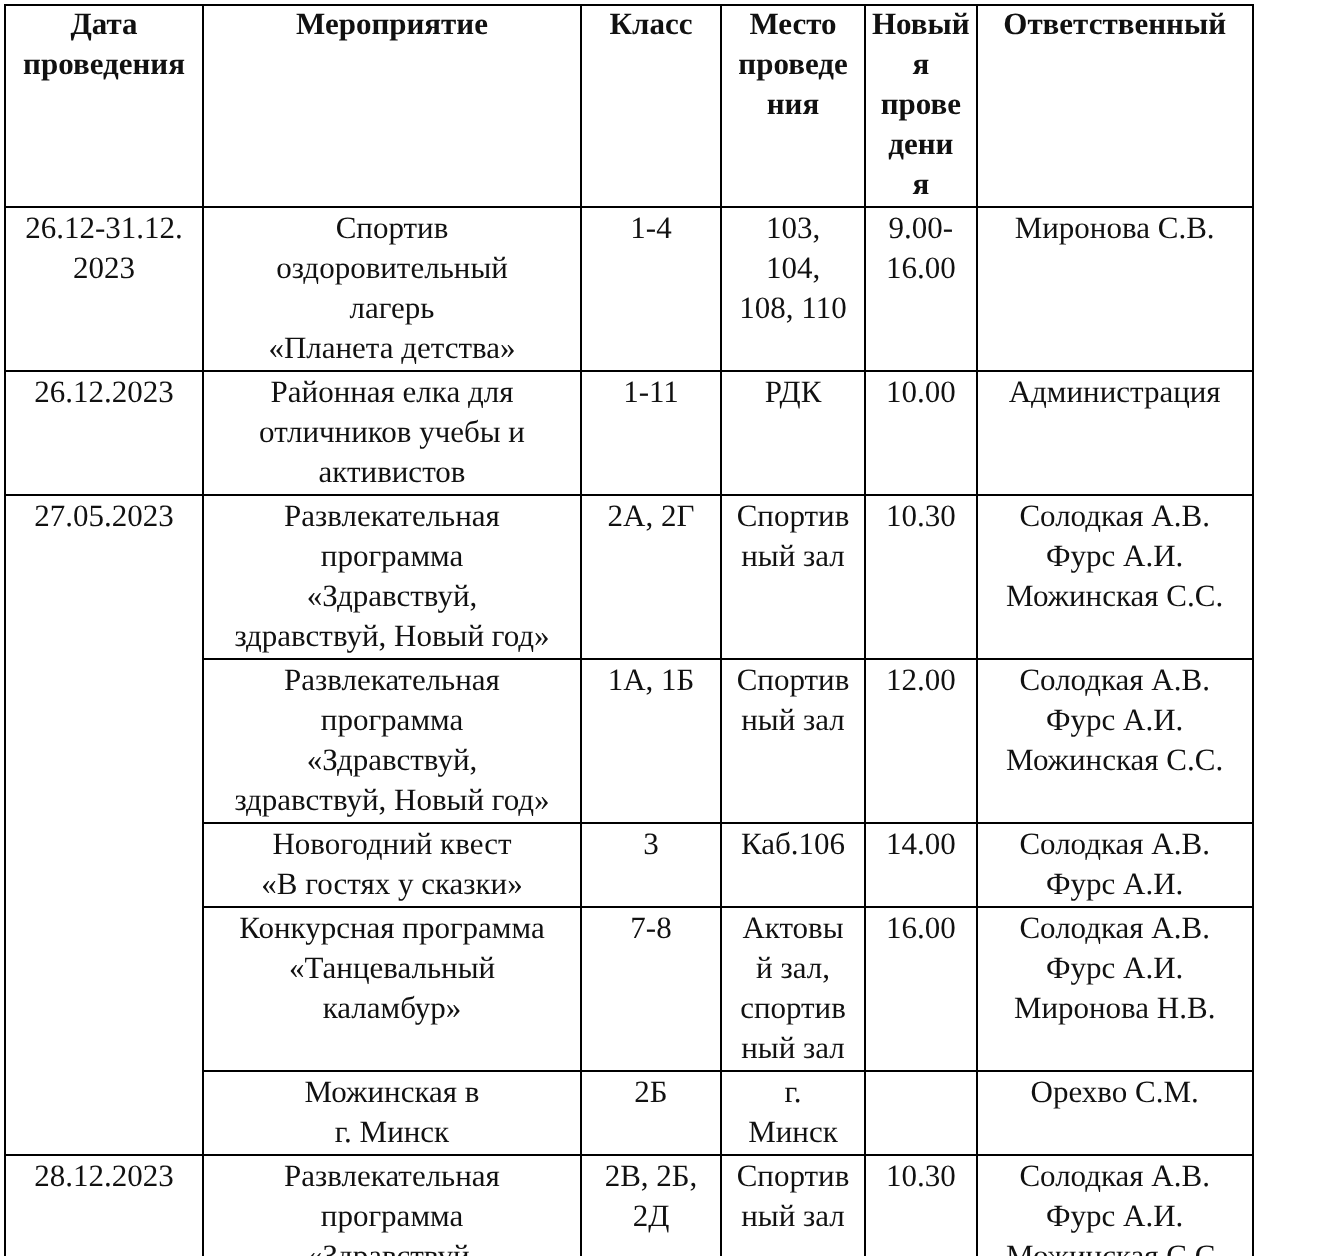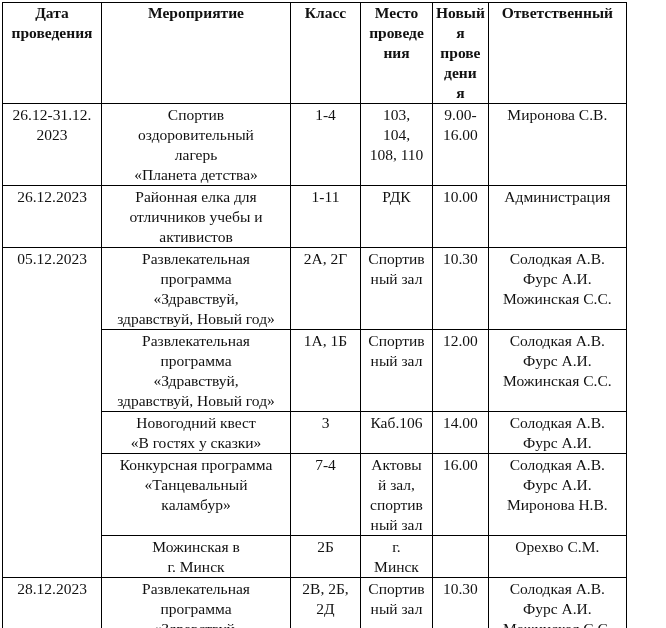--- a/index.html
+++ b/index.html
@@ -127,21 +127,21 @@
         <td>
           <span class="line">10.00</span>
         </td>
         <td class="resp">
           <span class="line">Администрация</span>
         </td>
       </tr>
 
       <tr style="height:82px">
         <td class="date" rowspan="5">
-          <span class="line">05.12.2023</span>
+          <span class="line">27.05.2023</span>
         </td>
         <td class="event">
           <span class="line">Развлекательная</span>
           <span class="line">программа</span>
           <span class="line">«Здравствуй,</span>
           <span class="line">здравствуй, Новый год»</span>
         </td>
         <td class="klass">
           <span class="line">2А, 2Г</span>
         </td>
@@ -203,21 +203,21 @@
         </td>
       </tr>
 
       <tr style="height:79px">
         <td class="event">
           <span class="line">Конкурсная программа</span>
           <span class="line">«Танцевальный</span>
           <span class="line">каламбур»</span>
         </td>
         <td class="klass">
-          <span class="line">7-4</span>
+          <span class="line">7-8</span>
         </td>
         <td>
           <span class="line">Актовы</span>
           <span class="line">й зал,</span>
           <span class="line">спортив</span>
           <span class="line">ный зал</span>
         </td>
         <td>
           <span class="line">16.00</span>
         </td>

